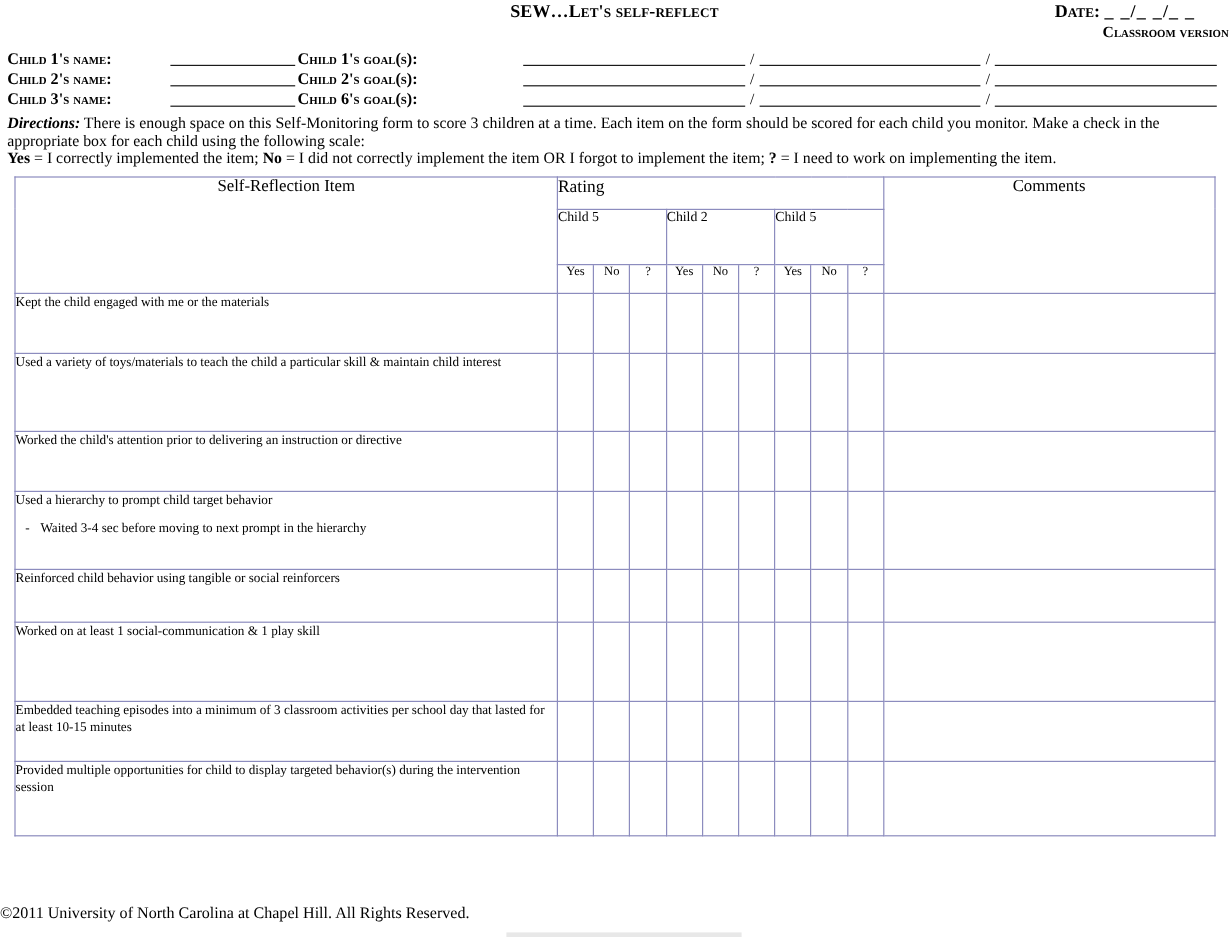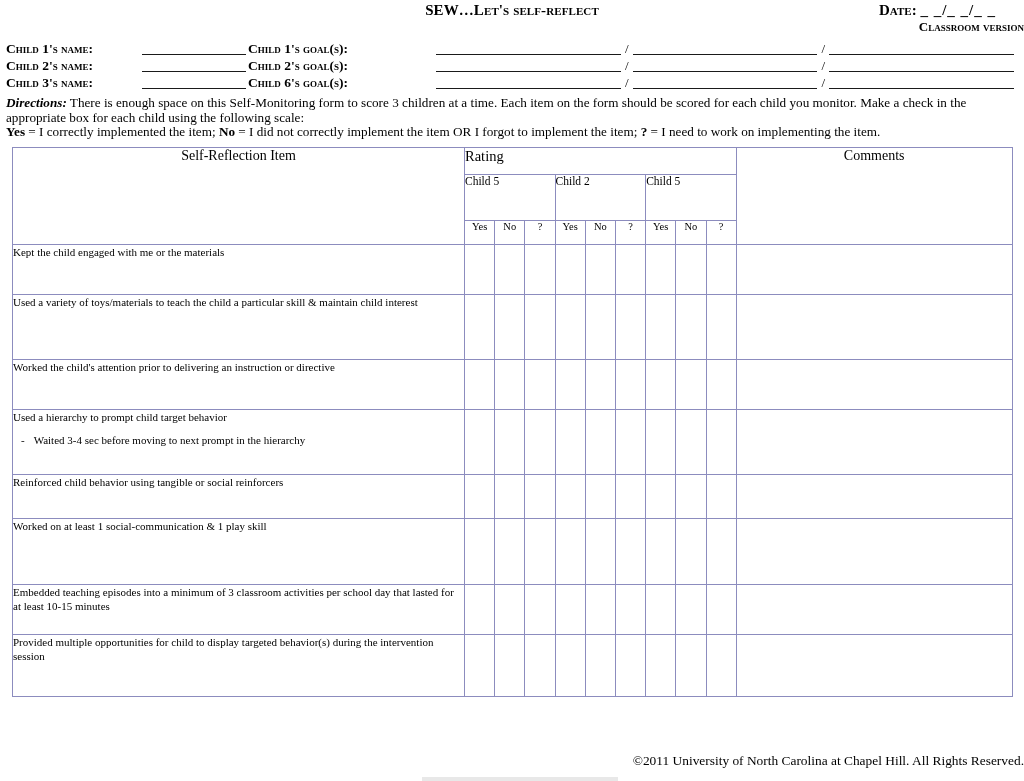--- a/index.html
+++ b/index.html
@@ -184,23 +184,22 @@
     text-indent: -14px;
   }
   .subitem .dash { padding-right: 9px; }
 
   
   .footer {
     position: absolute;
     left: 0;
     right: 0;
     bottom: 12px;
-    text-align: right;
+    text-align: left;
     font-size: 13.4px;
-    padding-left: 38px;
   }
   .page-edge {
     position: absolute;
     left: 422px;
     bottom: 0;
     width: 196px;
     height: 4px;
     background: #e8e8e8;
   }
 </style>

